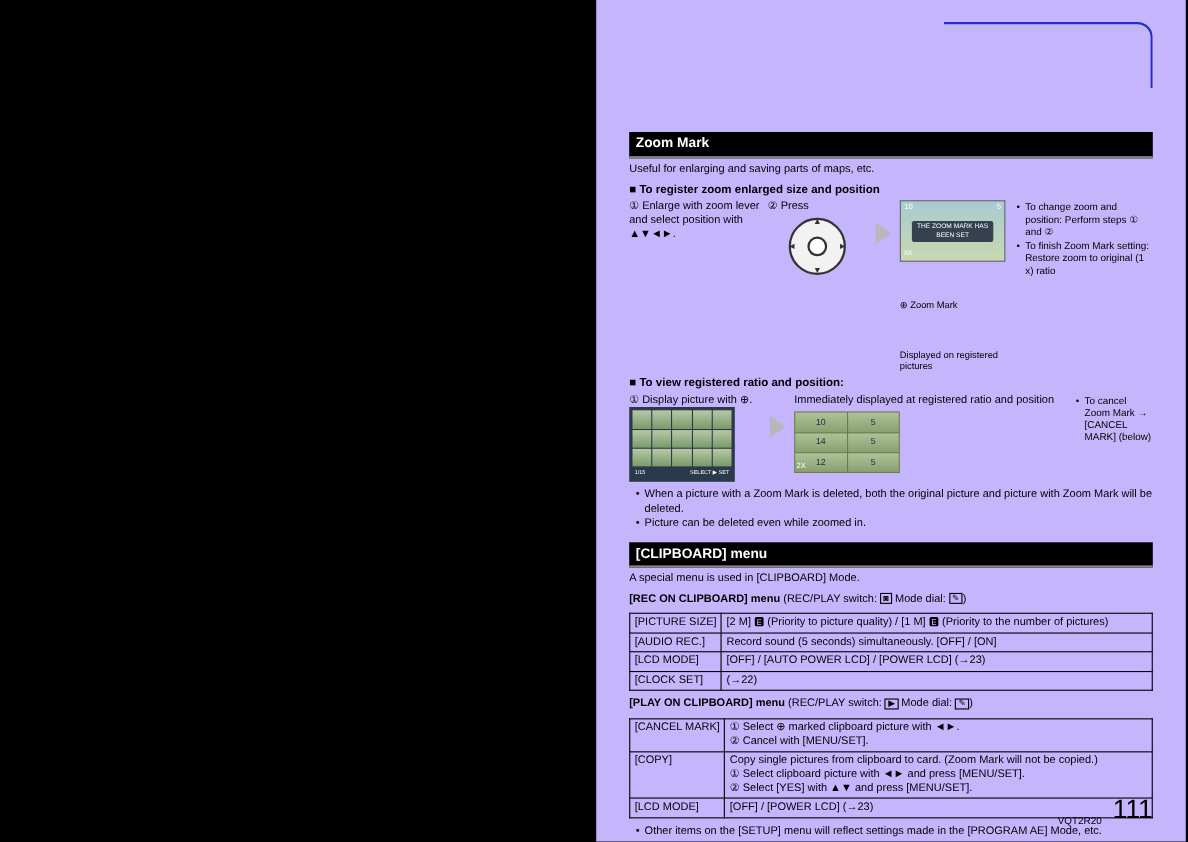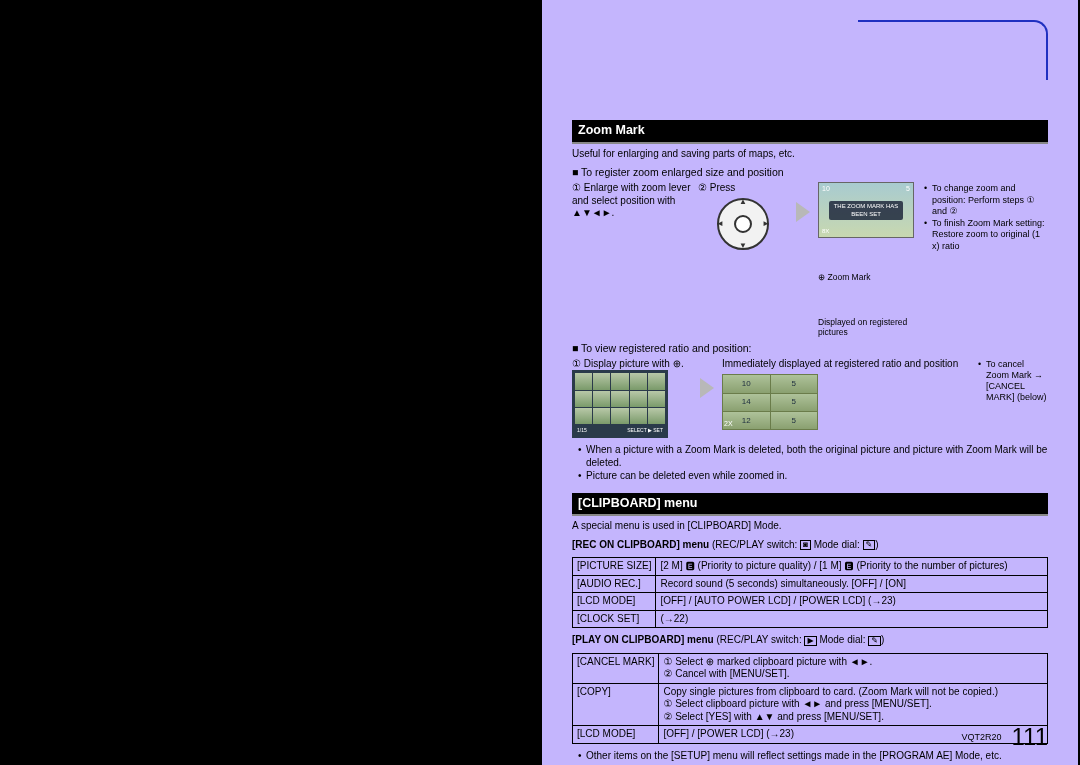--- a/index.html
+++ b/index.html
@@ -27,21 +27,21 @@
   .section-head {
     background: #000;
     color: #fff;
     font-weight: bold;
     font-size: 12.5px;
     padding: 3px 6px;
     margin-bottom: 4px;
     border-bottom: 2px solid #888;
   }
   .para { margin: 3px 0 6px 0; }
-  .subhead { font-weight: normal; font-size: 10.5px; margin: 4px 0 3px 0; }
+  .subhead { font-weight: bold; font-size: 10.5px; margin: 4px 0 3px 0; }
   .row { display: flex; gap: 6px; align-items: flex-start; margin-bottom: 4px; }
   .col-narrow { width: 120px; flex: none; }
   .col-mid { width: 90px; flex: none; }
   .col-img { width: 100px; flex: none; }
   .col-tips { flex: 1; font-size: 9px; }
   .circled { font-size: 10px; }
   .bullet-list { list-style: none; padding: 0; }
   .bullet-list li { position: relative; padding-left: 8px; margin: 1px 0; }
   .bullet-list li::before { content: "•"; position: absolute; left: 0; }
   .mini-cap { font-size: 8.5px; line-height: 1.15; margin-top: 35px; }
@@ -103,21 +103,21 @@
     margin: 3px 0 6px;
   }
   table.spec td {
     border: 1px solid #000;
     padding: 2px 4px;
     vertical-align: top;
   }
   table.spec td.k { width: 74px; white-space: nowrap; }
   .footer {
     position: absolute; bottom: 14px; right: 30px;
-    display:flex; align-items:center; gap:10px;
+    display:flex; align-items:flex-end; gap:10px;
   }
   .footer .code { font-size: 9px; }
   .footer .pg { font-size: 24px; font-weight: normal; }
   .icon-box { display:inline-block; border:1px solid #000; font-size:8px; padding:0 2px; line-height:1; vertical-align:middle;}
   .icon-play { display:inline-block; border:1px solid #000; font-size:8px; padding:0 2px; line-height:1; vertical-align:middle;}
 </style>
 </head>
 <body>
 
 <div class="page">

